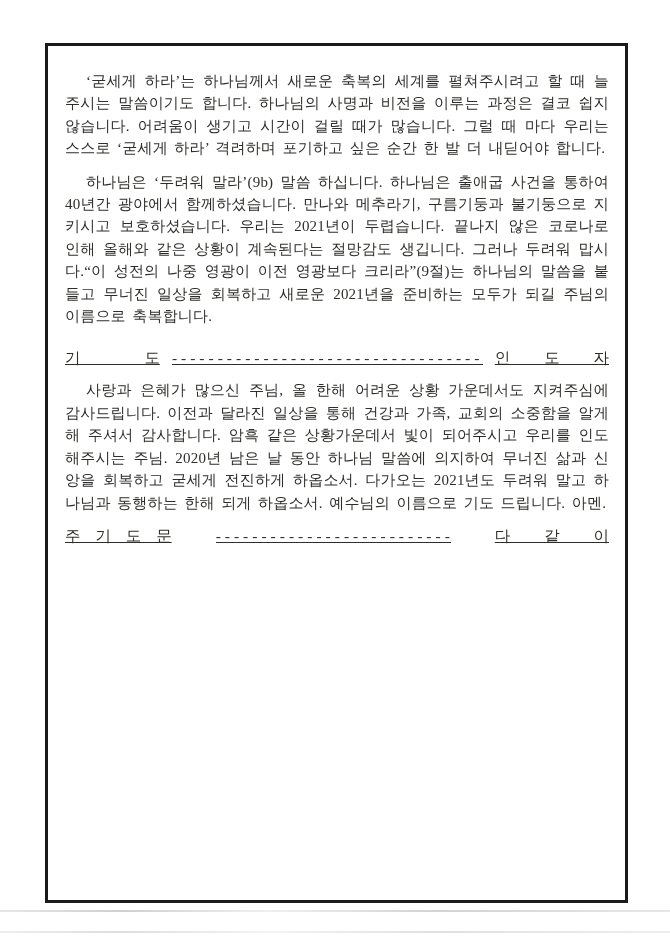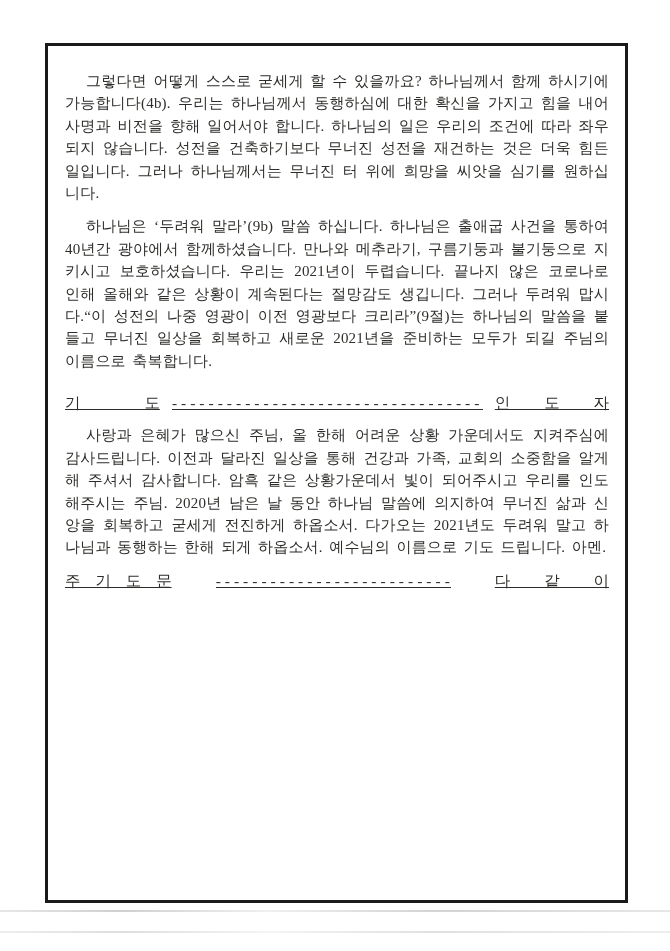--- a/index.html
+++ b/index.html
@@ -77,22 +77,22 @@
   .scan-artifact.line-1 { top: 910px; }
   .scan-artifact.line-2 { top: 931px; opacity: 0.7; }
 </style>
 </head>
 <body>
 
 <div class="page">
 
   <div class="frame">
 
+    <p class="body-par">‘굳세게 하라’는 하나님께서 새로운 축복의 세계를 펼쳐주시려고 할 때 늘 주시는 말씀이기도 합니다. 하나님의 사명과 비전을 이루는 과정은 결코 쉽지 않습니다. 어려움이 생기고 시간이 걸릴 때가 많습니다. 그럴 때 마다 우리는 스스로 ‘굳세게 하라’ 격려하며 포기하고 싶은 순간 한 발 더 내딛어야 합니다.</p>
 
-    <p class="body-par">그렇다면 어떻게 스스로 굳세게 할 수 있을까요? 하나님께서 함께 하시기에 가능합니다(4b). 우리는 하나님께서 동행하심에 대한 확신을 가지고 힘을 내어 사명과 비전을 향해 일어서야 합니다. 하나님의 일은 우리의 조건에 따라 좌우 되지 않습니다. 성전을 건축하기보다 무너진 성전을 재건하는 것은 더욱 힘든 일입니다. 그러나 하나님께서는 무너진 터 위에 희망을 씨앗을 심기를 원하십니다.</p>
 
     <p class="body-par">하나님은 ‘두려워 말라’(9b) 말씀 하십니다. 하나님은 출애굽 사건을 통하여 40년간 광야에서 함께하셨습니다. 만나와 메추라기, 구름기둥과 불기둥으로 지키시고 보호하셨습니다. 우리는 2021년이 두렵습니다. 끝나지 않은 코로나로 인해 올해와 같은 상황이 계속된다는 절망감도 생깁니다. 그러나 두려워 맙시다.“이 성전의 나중 영광이 이전 영광보다 크리라”(9절)는 하나님의 말씀을 붙들고 무너진 일상을 회복하고 새로운 2021년을 준비하는 모두가 되길 주님의 이름으로 축복합니다.</p>
 
     <div class="section-heading mt-lg">
       <span class="heading-title gap-wide">기 도</span>
       <span class="heading-dashes">----------------------------------------</span>
       <span class="heading-leader">인 도 자</span>
     </div>
 
     <p class="body-par">사랑과 은혜가 많으신 주님, 올 한해 어려운 상황 가운데서도 지켜주심에 감사드립니다. 이전과 달라진 일상을 통해 건강과 가족, 교회의 소중함을 알게 해 주셔서 감사합니다. 암흑 같은 상황가운데서 빛이 되어주시고 우리를 인도해주시는 주님. 2020년 남은 날 동안 하나님 말씀에 의지하여 무너진 삶과 신앙을 회복하고 굳세게 전진하게 하옵소서. 다가오는 2021년도 두려워 말고 하나님과 동행하는 한해 되게 하옵소서. 예수님의 이름으로 기도 드립니다. 아멘.</p>

